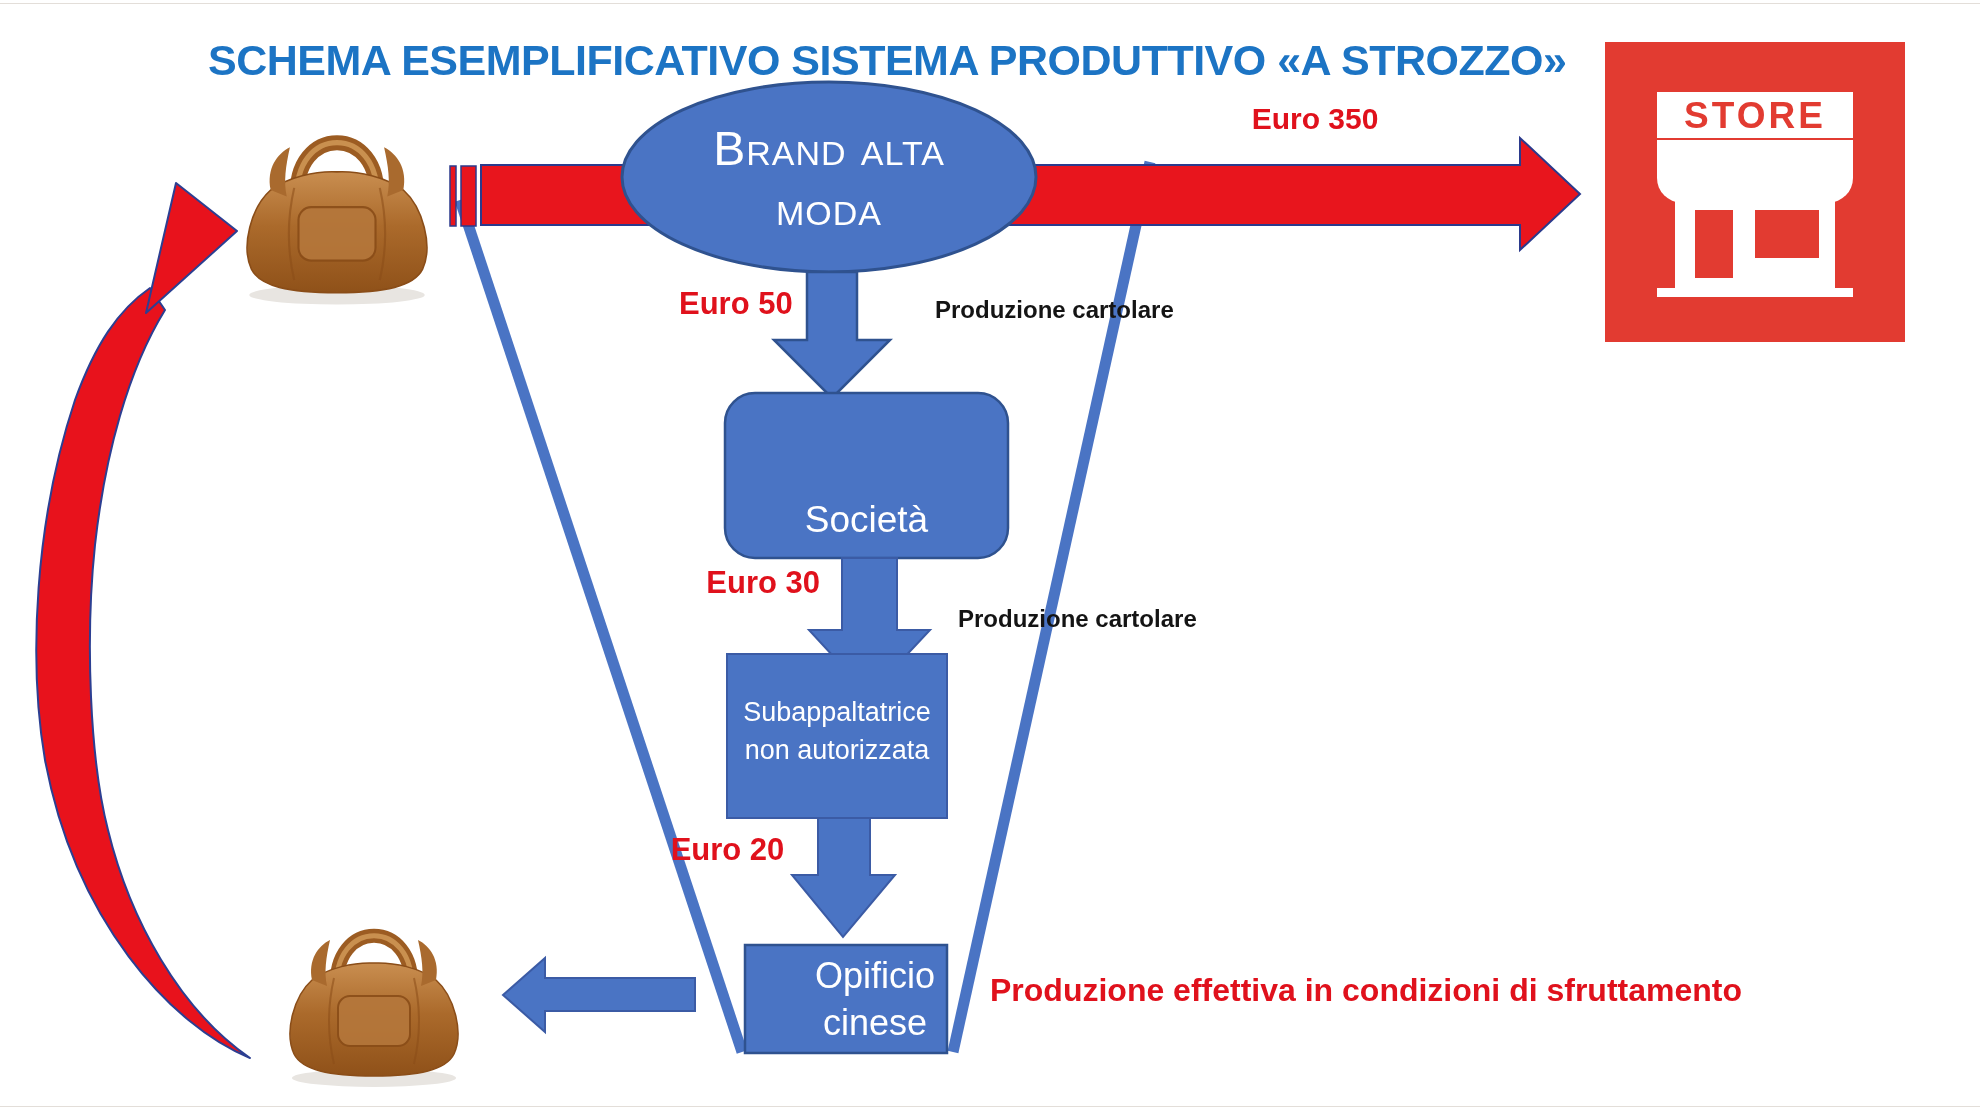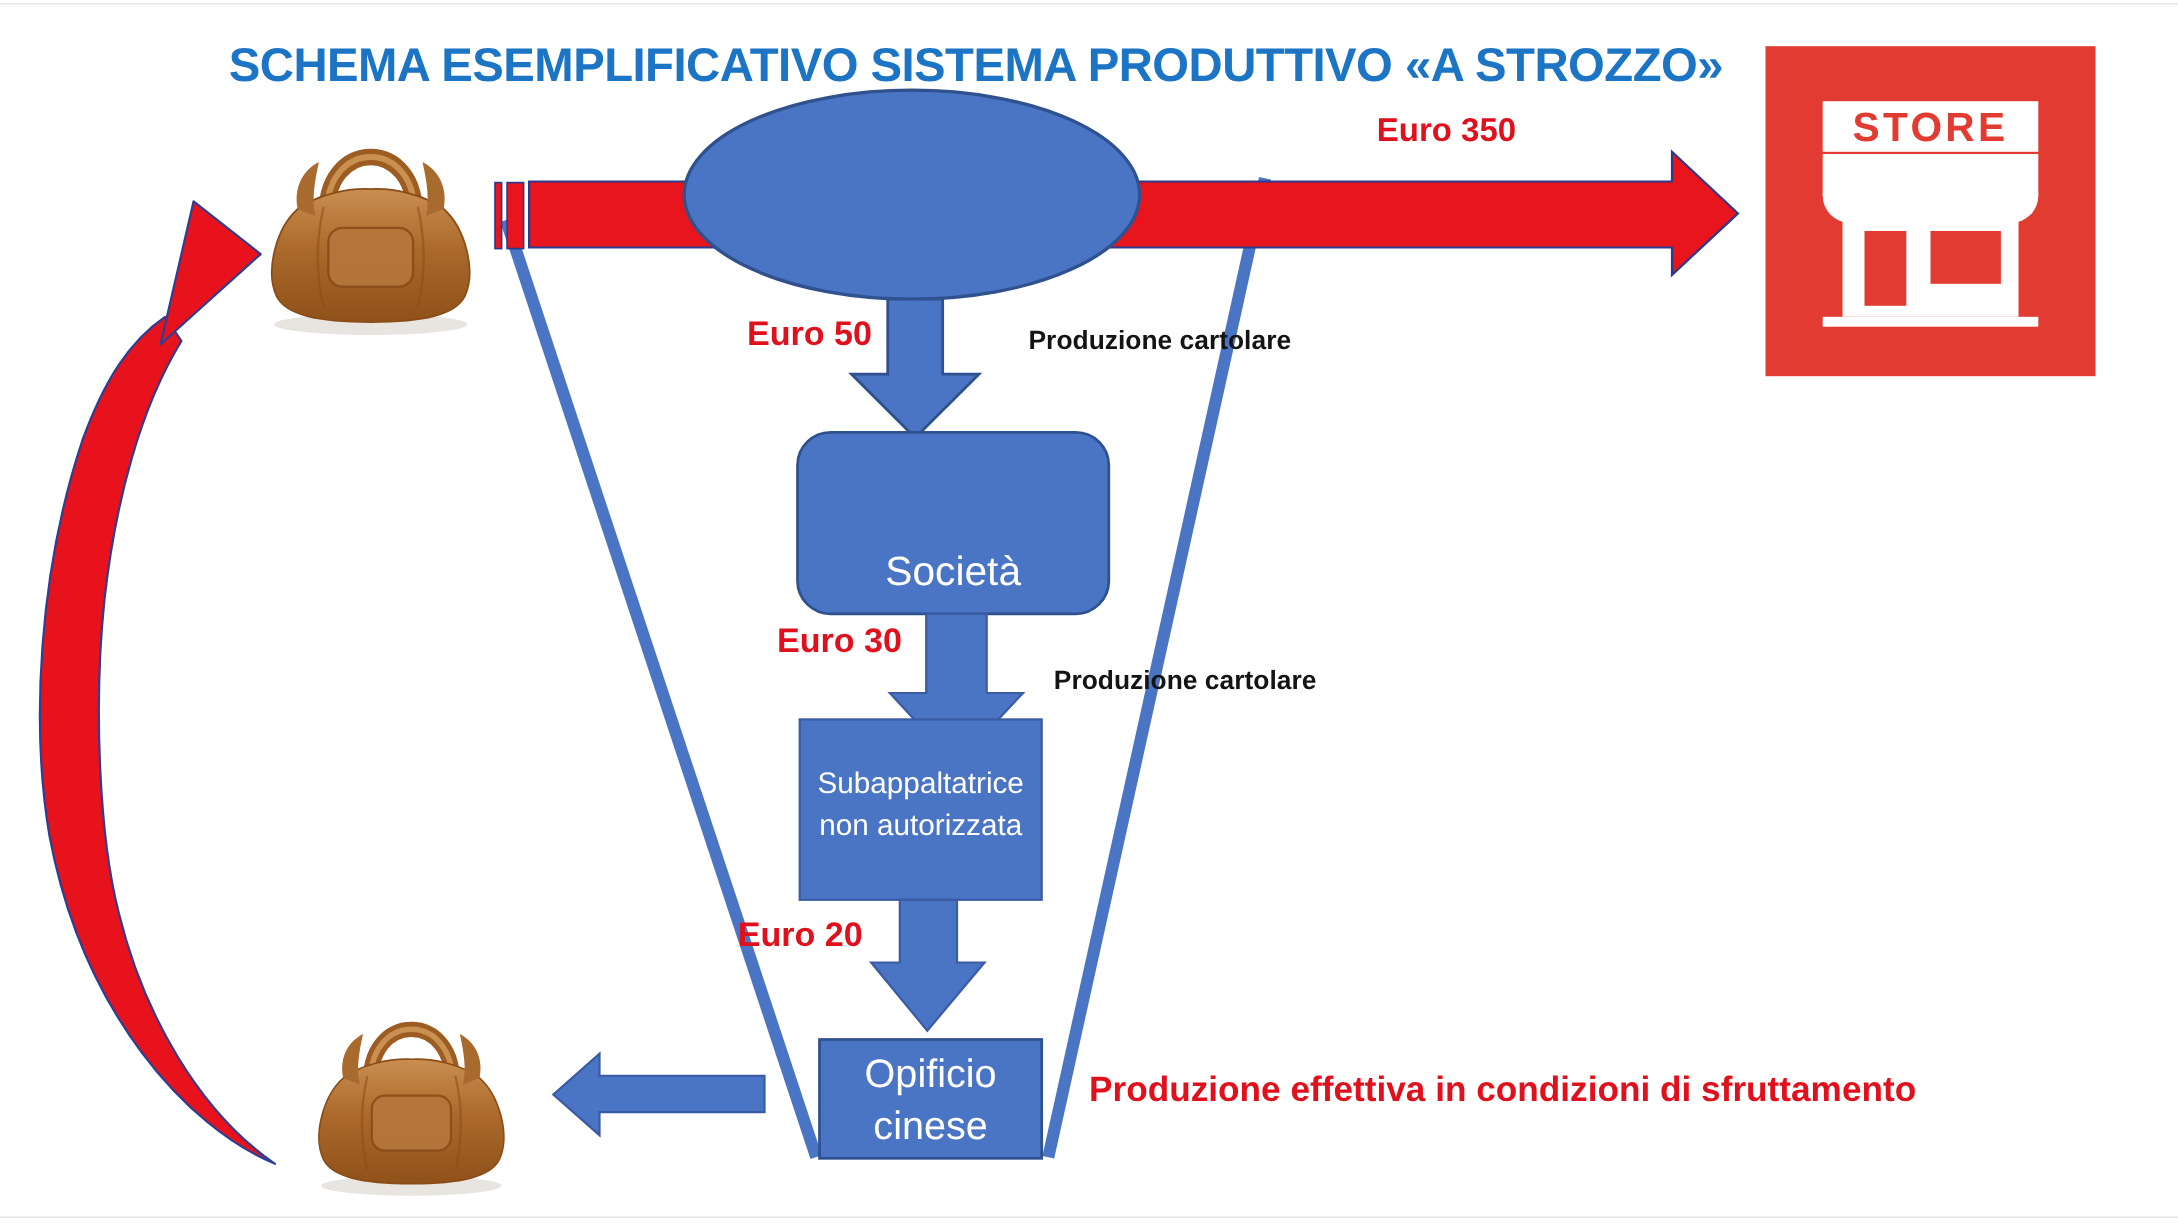--- a/index.html
+++ b/index.html
@@ -23,21 +23,21 @@
   .prod2{left:958px;top:605px;}
   .prodeff{left:990px;top:972px;font-size:32px;}
   .node-text{
     position:absolute;display:flex;flex-direction:column;align-items:center;justify-content:center;
     color:#ffffff;text-align:center;
   }
   .brand-text{left:629px;top:100px;width:400px;height:158px;
     font-variant:small-caps;font-size:48px;line-height:60px;letter-spacing:1px;font-weight:400;}
   .societa-text{left:725px;top:393px;width:283px;height:165px;font-size:37px;line-height:50px;font-weight:400;margin-top:44px;}
   .subapp-text{left:727px;top:654px;width:220px;height:153px;font-size:27px;line-height:38px;font-weight:400;}
-  .opificio-text{left:745px;top:945px;width:202px;height:108px;font-size:36px;line-height:47px;font-weight:400;}
+  .opificio-text{left:745px;top:945px;width:202px;height:108px;font-size:36px;line-height:47px;font-weight:400;padding-left:29px;}
 </style>
 </head>
 <body>
 
 <div class="stage">
 
   <div class="frame-line" style="top:3px"></div>
   <div class="frame-line" style="top:1106px"></div>
 
   <svg class="shapes" width="1980" height="1114" viewBox="0 0 1980 1114">
@@ -116,20 +116,24 @@
 
   <div class="txt lbl-red euro350">Euro 350</div>
   <div class="txt lbl-red euro50">Euro 50</div>
   <div class="txt lbl-red euro30">Euro 30</div>
   <div class="txt lbl-red euro20">Euro 20</div>
 
   <div class="txt lbl-black prod1">Produzione cartolare</div>
   <div class="txt lbl-black prod2">Produzione cartolare</div>
   <div class="txt lbl-red prodeff">Produzione effettiva in condizioni di sfruttamento</div>
 
+  <div class="node-text brand-text">
+    <span>Brand alta</span>
+    <span>moda</span>
+  </div>
 
   <div class="node-text societa-text">
     <span>Società</span>
   </div>
 
   <div class="node-text subapp-text">
     <span>Subappaltatrice</span>
     <span>non autorizzata</span>
   </div>
 

